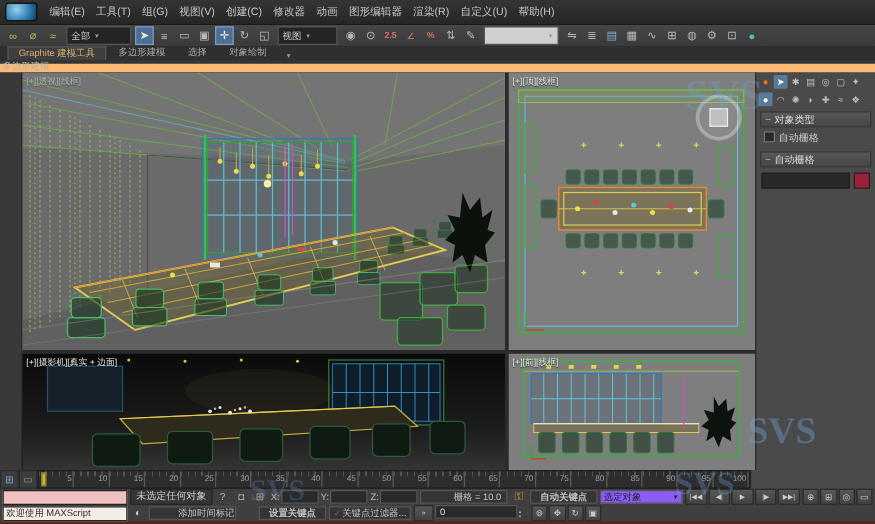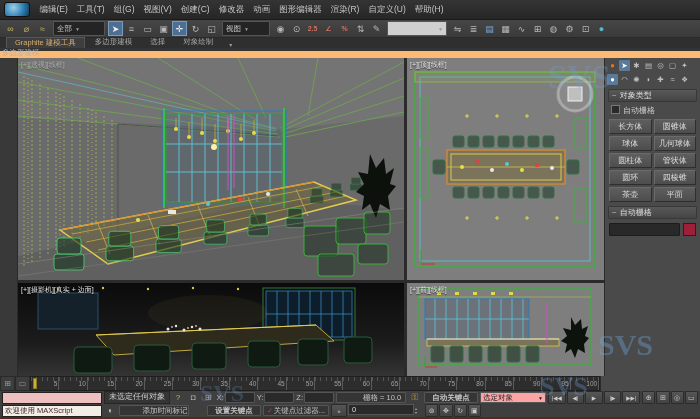--- a/index.html
+++ b/index.html
@@ -83,21 +83,21 @@
   .listener.pink{background:#eec0c0;}
   .listener.white{background:#f2eee6;color:#40262a;font-size:7.5px;line-height:10px;padding-left:2px;overflow:hidden;white-space:nowrap;}
   .sb-text{flex:1;height:11px;background:#353535;border:1px solid #272727;color:#cfcfcf;font-size:8px;line-height:10px;padding:0 4px;overflow:hidden;white-space:nowrap;}
   .sb-ico{width:13px;height:11px;display:flex;align-items:center;justify-content:center;font-size:8px;color:#c8b860;flex:none;}
   .coord{display:flex;align-items:center;gap:1px;flex:none;font-size:7.5px;color:#bbb;}
   .coord .field{width:28px;height:9px;background:#2a2a2a;border:1px solid #555;border-radius:1px;}
   .sb-btn{height:11px;background:#353535;border:1px solid #555;border-radius:1px;color:#c4c4c4;
     font-size:7.5px;display:flex;align-items:center;justify-content:center;padding:0 2px;white-space:nowrap;flex:none;box-sizing:border-box;}
   .w70{width:70px;padding-left:24px;} .w54{width:54px;font-weight:bold;} .w66{width:66px;}
   .key-ico{width:14px;color:#d0a040;font-size:9px;text-align:center;flex:none;}
-  .dd-light{width:66px;height:11px;background:#fca5a5;border:1px solid #555;color:#222;font-size:7.5px;
+  .dd-light{width:66px;height:11px;background:#8b5cf6;border:1px solid #555;color:#222;font-size:7.5px;
     display:flex;align-items:center;justify-content:space-between;padding:0 2px;box-sizing:border-box;flex:none;}
   .dd-light .arr{font-size:5px;}
   .play-group{width:92px;display:flex;gap:1px;flex:none;}
   .pb{flex:1;height:11px;background:linear-gradient(#565656,#424242);border:1px solid #2c2c2c;color:#ccc;
     font-size:5.5px;display:flex;align-items:center;justify-content:center;border-radius:1px;white-space:nowrap;}
   .frame-field{flex:1;height:11px;background:#2a2a2a;border:1px solid #555;color:#ddd;font-size:7.5px;
     display:flex;align-items:center;padding:0 3px;box-sizing:border-box;}
   .spin{width:8px;display:flex;flex-direction:column;justify-content:center;font-size:4px;color:#aaa;line-height:4px;flex:none;}
   .nav-group{width:56px;display:flex;gap:1px;flex:none;}
   .nv{flex:1;height:11px;background:linear-gradient(#565656,#424242);border:1px solid #2c2c2c;color:#c8c8c8;
@@ -620,33 +620,20 @@
         </div>
     </div>
     <div class="rollout">
       <span class="minus">−</span>
       <span>对象类型</span>
     </div>
     <div class="cp-check">
       <span class="checkbox"></span>
       <span>自动栅格</span>
     </div>
-    <div class="obj-grid">
-
-    <span class="obj-btn">长方体</span>
-        <span class="obj-btn">圆锥体</span>
-        <span class="obj-btn">球体</span>
-        <span class="obj-btn">几何球体</span>
-        <span class="obj-btn">圆柱体</span>
-        <span class="obj-btn">管状体</span>
-        <span class="obj-btn">圆环</span>
-        <span class="obj-btn">四棱锥</span>
-        <span class="obj-btn">茶壶</span>
-        <span class="obj-btn">平面</span>
-      </div>
     <div class="rollout">
       <span class="minus">−</span>
       <span>自动栅格</span>
     </div>
     <div class="namecolor">
       <span class="name-field"></span>
       <span class="color-swatch"></span>
     </div>
   </div>
 </div>

